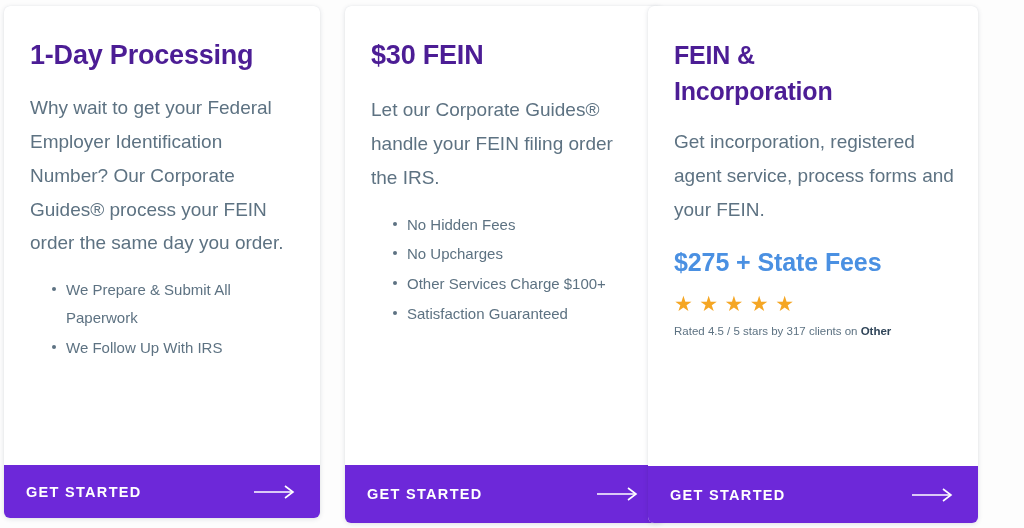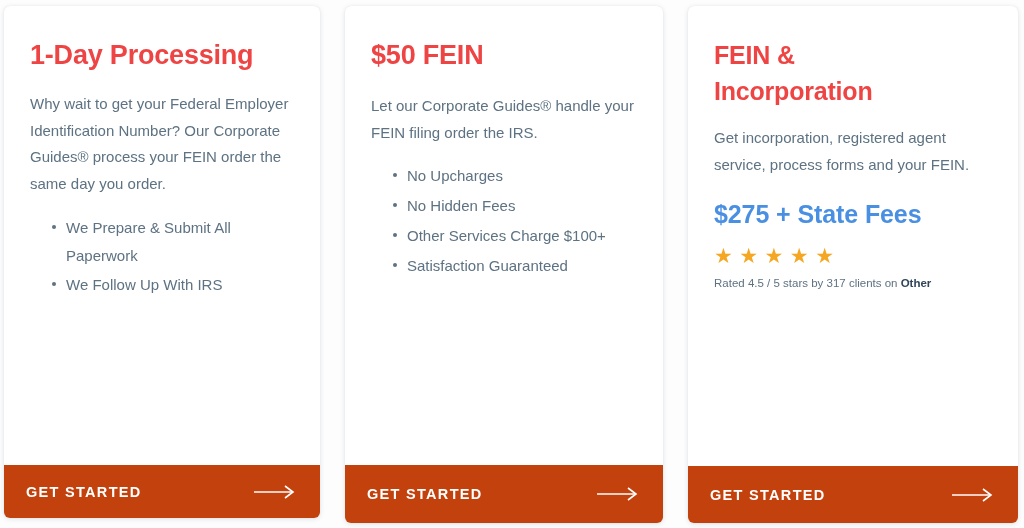--- a/index.html
+++ b/index.html
@@ -28,43 +28,43 @@
     box-shadow: 0 1px 5px rgba(20, 40, 70, 0.13), 0 0 1px rgba(20, 40, 70, 0.10);
     display: flex;
     flex-direction: column;
     overflow: hidden;
     box-sizing: border-box;
   }
 
   
   #card-1 { left: 4px;   top: 6px;  width: 316px; height: 512px; }
   #card-2 { left: 345px; top: 6px;  width: 318px; height: 517px; }
-  #card-3 { left: 688px; top: 6px;  width: 330px; height: 517px; }
+  #card-3 { left: 648px; top: 6px;  width: 330px; height: 517px; }
 
   .card-body {
     flex: 1 1 auto;
     padding: 32px 26px 10px 26px;
     box-sizing: border-box;
   }
   #card-3 .card-body { padding-left: 26px; padding-right: 24px; }
 
   .card-title {
-    color: #ef4444;
+    color: #4c1d95;
     font-size: 27px;
     line-height: 1.3;
     font-weight: bold;
     letter-spacing: -0.2px;
     margin: 0 0 18px 0;
   }
   #card-2 .card-title { font-size: 27px; margin-bottom: 20px; }
   #card-3 .card-title { font-size: 25px; line-height: 1.42; margin-bottom: 16px; max-width: 200px; }
 
   .card-desc {
     color: #5d7282;
-    font-size: 15px;
+    font-size: 19px;
     line-height: 1.78;
     margin: 0;
     font-weight: normal;
   }
 
   .feature-list {
     list-style: none;
     margin: 16px 0 0 0;
     padding: 0 0 0 22px;
   }
@@ -114,21 +114,21 @@
     font-size: 11.5px;
     line-height: 1.4;
   }
   .rating-text .brand {
     font-weight: bold;
     color: #31465a;
   }
 
   .cta {
     flex: 0 0 auto;
-    background: #c2410c;
+    background: #6d28d9;
     height: 53px;
     display: flex;
     align-items: center;
     justify-content: space-between;
     padding: 0 24px 0 22px;
     box-sizing: border-box;
     cursor: pointer;
     border: none;
     width: 100%;
     text-align: left;
@@ -168,25 +168,25 @@
       <span class="cta-label">GET STARTED</span>
       <svg class="cta-arrow" viewBox="0 0 42 14">
         <line x1="0" y1="7" x2="38" y2="7" stroke="#ffffff" stroke-width="1.6"></line>
         <polyline points="31,1 39,7 31,13" fill="none" stroke="#ffffff" stroke-width="1.6"></polyline>
       </svg>
     </button>
   </div>
 
   <div class="card" id="card-2">
     <div class="card-body">
-      <h2 class="card-title">$50 FEIN</h2>
+      <h2 class="card-title">$30 FEIN</h2>
       <p class="card-desc">Let our Corporate Guides® handle your FEIN filing order the IRS.</p>
       <ul class="feature-list">
+        <li>No Hidden Fees</li>
         <li>No Upcharges</li>
-        <li>No Hidden Fees</li>
         <li>Other Services Charge $100+</li>
         <li>Satisfaction Guaranteed</li>
       </ul>
     </div>
     <button class="cta">
       <span class="cta-label">GET STARTED</span>
       <svg class="cta-arrow" viewBox="0 0 42 14">
         <line x1="0" y1="7" x2="38" y2="7" stroke="#ffffff" stroke-width="1.6"></line>
         <polyline points="31,1 39,7 31,13" fill="none" stroke="#ffffff" stroke-width="1.6"></polyline>
       </svg>

